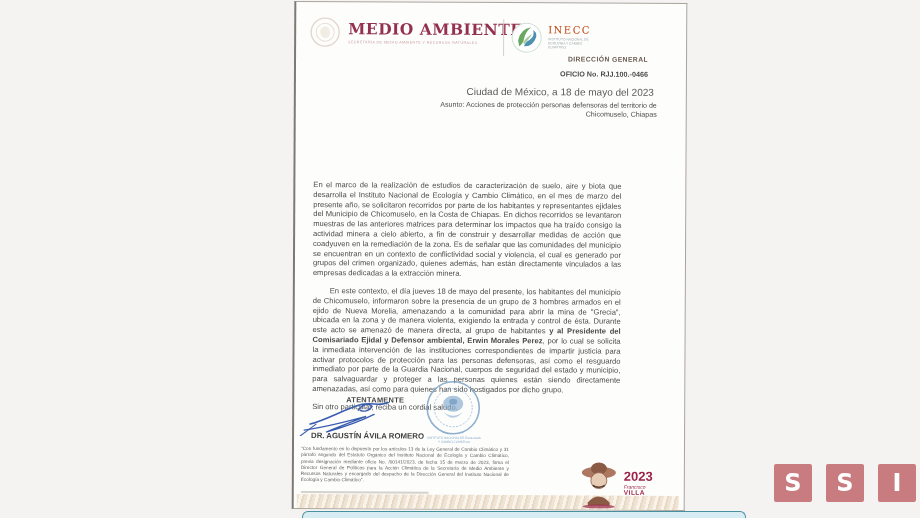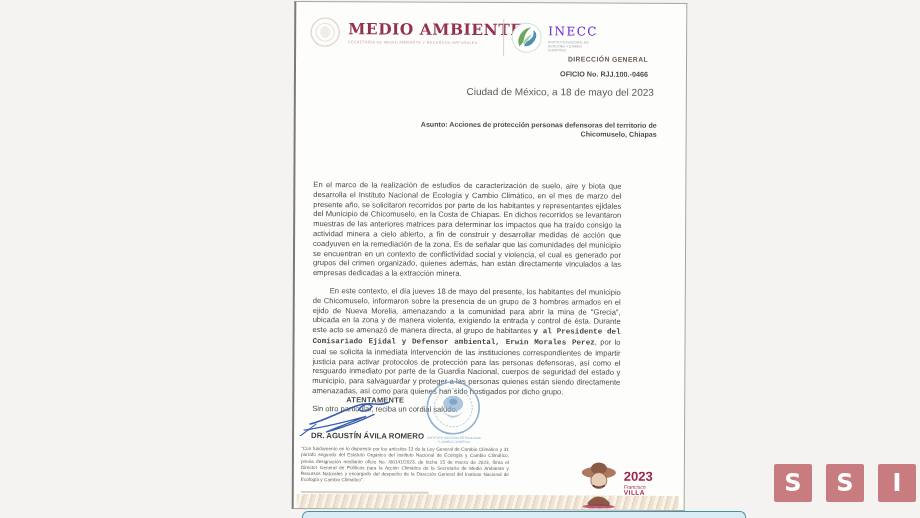--- a/index.html
+++ b/index.html
@@ -34,44 +34,44 @@
   }
   .agency-subtitle {
     font-size: 3.6px; letter-spacing: .45px; color: #c49c9c;
     margin-top: 2px; white-space: nowrap;
   }
   .hdr-divider { position: absolute; left: 207px; top: 16px; width: 1px; height: 37px; background: #d4d2cf; }
   .inecc-logo { position: absolute; left: 215px; top: 19px; width: 31px; height: 31px; }
   .inecc-block { position: absolute; left: 252px; top: 21px; width: 78px; }
   .inecc-acronym {
     font-family: "DejaVu Serif", "Liberation Serif", serif;
-    font-size: 12px; letter-spacing: 1.5px; color: #6d28d9;
+    font-size: 10px; letter-spacing: 1.5px; color: #c2410c;
   }
   .inecc-subtitle { font-size: 3.3px; line-height: 4.2px; color: #9aa5a8; margin-top: 2px; width: 46px; }
   .direction-label {
     position: absolute; right: 38px; top: 52px;
     font-size: 6.8px; font-weight: bold; letter-spacing: .4px; color: #6a5b50;
   }
 
   
   .oficio-line { position: absolute; right: 38px; top: 66px; font-size: 7.2px; font-weight: bold; color: #4b4b4b; margin-left: 23px; }
   .date-line   { position: absolute; right: 32px; top: 83px; font-size: 10px; color: #5a5a5a; }
   .subject-block {
     position: absolute; right: 29px; top: 98px; width: 252px;
-    text-align: right; font-size: 7.1px; font-weight: bold; line-height: 8.8px; color: #4b4b4b; margin-top: 20px;
+    text-align: right; font-size: 7.1px; font-weight: normal; line-height: 8.8px; color: #4b4b4b;
   }
 
   
   .addressee { position: absolute; left: 18px; top: 132px; font-size: 7.5px; font-weight: bold; line-height: 10.4px; color: #434343; }
 
   
   .body-block { position: absolute; left: 18px; top: 178px; width: 308px; font-size: 7.6px; line-height: 9.8px; color: #4b4b4b; text-align: justify; }
   .body-block p + p { margin-top: 8px; }
   .p-indent { text-indent: 17px; }
-  .bold-inline { font-weight: bold; font-family: Liberation Mono, monospace; }
+  .bold-inline { font-weight: bold; }
   .closing { margin-top: 11px; text-align: left; }
 
   
   .atentamente { position: absolute; left: 20px; top: 393px; font-size: 7.4px; font-weight: bold; letter-spacing: .3px; color: #454545; margin-left: 32px; }
   .signature-svg { position: absolute; left: 2px; top: 392px; width: 134px; height: 42px; }
   .signer-name { position: absolute; left: 17px; top: 429px; font-size: 7.8px; font-weight: bold; color: #3f3f3f; white-space: nowrap; }
   .stamp { position: absolute; left: 131px; top: 377px; width: 56px; height: 56px; opacity: .85; }
   .stamp-caption { position: absolute; left: 112px; top: 434px; width: 96px; text-align: center; font-size: 3px; line-height: 3.8px; color: #7ba3c6; }
 
   

